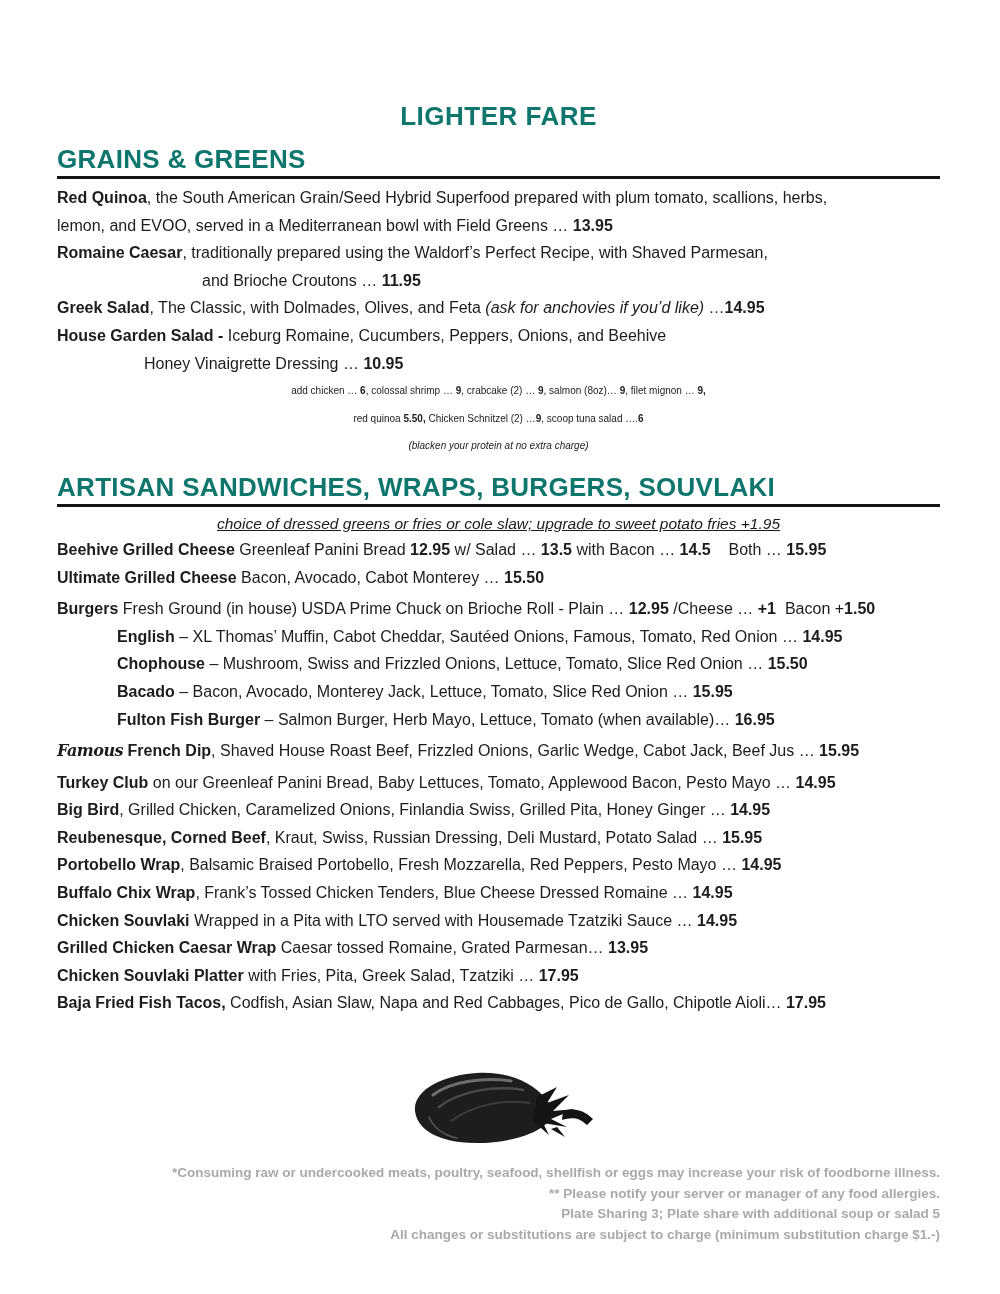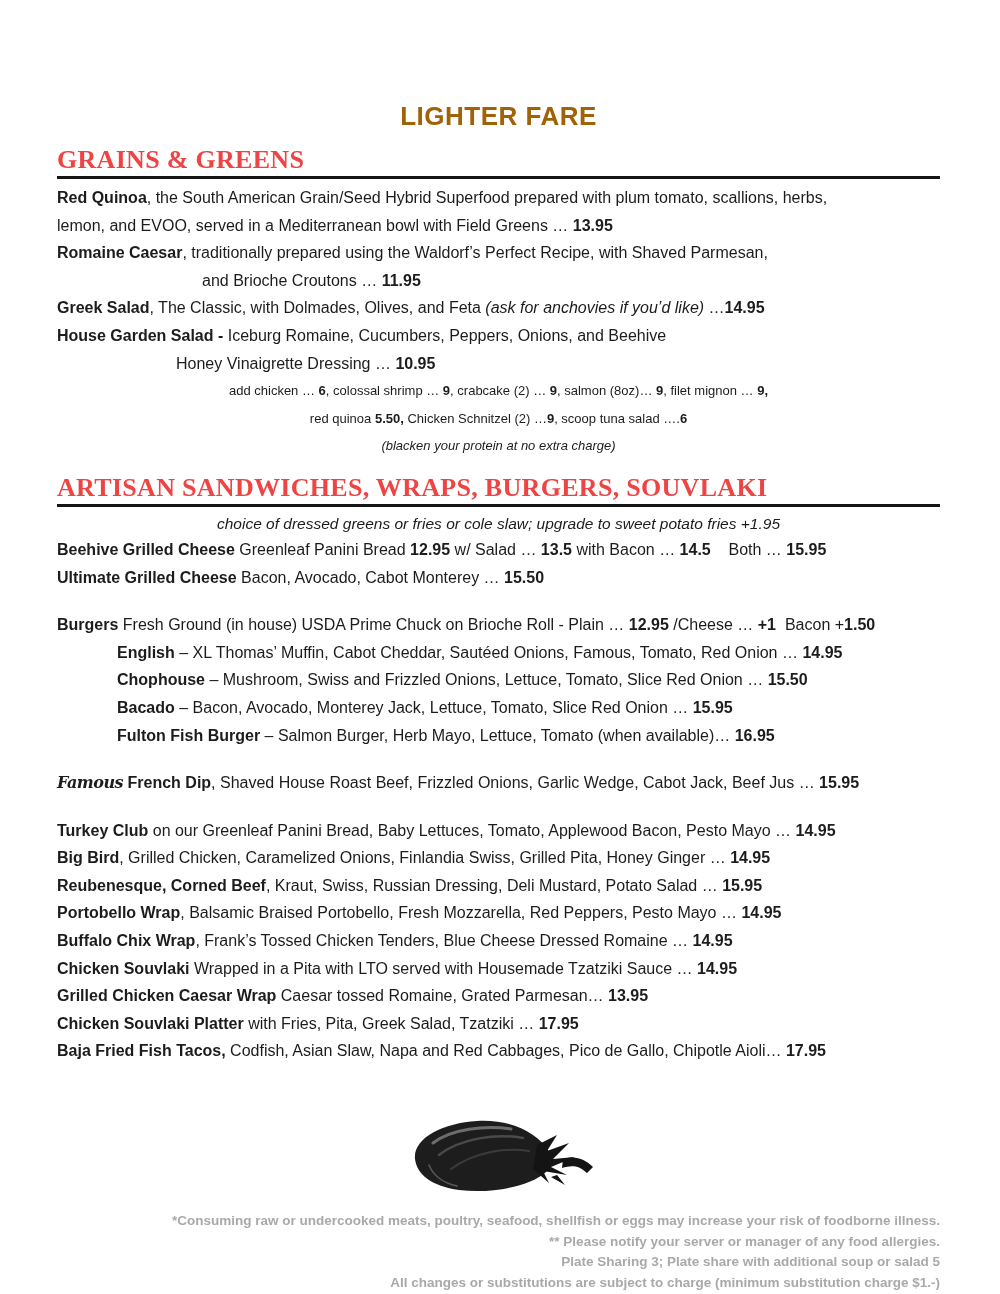--- a/index.html
+++ b/index.html
@@ -1,48 +1,48 @@
 <!DOCTYPE html>
 <html><head>
 <meta charset="utf-8">
 <style>
   html,body{margin:0;padding:0;background:#ffffff;}
   body{width:1000px;height:1294px;overflow:hidden;font-family:"Liberation Sans",sans-serif;color:#1c1c1c;}
   .page{padding:100px 60px 0 57px;}
   .title{text-align:center;font-size:26px;line-height:32px;font-weight:bold;color:#ee1111;letter-spacing:.5px;}
-  .section-heading{font-family:Liberation Serif, serif;font-size:26px;line-height:31px;font-weight:bold;color:#ef4444;margin-top:12px;letter-spacing:.3px;}
+  .section-heading{font-family:Liberation Sans, sans-serif;font-size:26px;line-height:31px;font-weight:bold;color:#0f766e;margin-top:12px;letter-spacing:.3px;}
   .heading-rule{border:0;border-top:3.5px solid #151515;margin:1px 0 5px 0;}
   .section-note{text-align:center;font-style:italic;font-size:15.5px;line-height:24px;}
-  .section-note .seg{}
+  .section-note .seg{text-decoration:underline;}
   .menu-line{font-size:16px;line-height:27.6px;}
   .menu-line.center{text-align:center;}
-  .menu-line.small{font-size:13px;}
-  .menu-line.gap-before{margin-top:20px;}
+  .menu-line.small{font-size:10px;}
+  .menu-line.gap-before{margin-top:4px;}
   .seg.b{font-weight:bold;}
   .seg.i{font-style:italic;}
   .seg.script{font-family:"DejaVu Serif",serif;font-style:italic;font-weight:bold;letter-spacing:-.5px;}
   .eggplant-wrap{text-align:center;margin-top:40px;height:100px;}
   .footer{margin-top:6px;text-align:right;color:#a9a9a9;font-weight:bold;font-size:13.5px;line-height:20.5px;}
 </style>
 </head>
 <body>
 
 <div class="page">
-  <div class="title" style="color: #a16207;">LIGHTER FARE</div>
+  <div class="title" style="color: #0f766e;">LIGHTER FARE</div>
 
   <div id="menu-sections">
       <div class="section-heading">GRAINS &amp; GREENS</div>
       <div class="heading-rule"></div>
       <div class="menu-line"><span class="seg b">Red Quinoa</span><span class="seg">, the  South American Grain/Seed Hybrid Superfood prepared with plum tomato, scallions, herbs,</span></div>
       <div class="menu-line" style=""><span class="seg">lemon, and  EVOO, served in a Mediterranean bowl with Field Greens … </span><span class="seg b">13.95</span></div>
       <div class="menu-line"><span class="seg b">Romaine Caesar</span><span class="seg">, traditionally prepared using the Waldorf’s Perfect Recipe, with Shaved Parmesan,</span></div>
       <div class="menu-line" style="margin-left: 145px;"><span class="seg">and Brioche Croutons … </span><span class="seg b">11.95</span></div>
       <div class="menu-line"><span class="seg b">Greek Salad</span><span class="seg">, The Classic, with Dolmades, Olives, and Feta </span><span class="seg i">(ask for anchovies if you’d like)</span><span class="seg"> …</span><span class="seg b">14.95</span></div>
       <div class="menu-line"><span class="seg b">House Garden Salad - </span><span class="seg">Iceburg Romaine, Cucumbers, Peppers, Onions, and Beehive</span></div>
-      <div class="menu-line" style="margin-left: 119px;"><span class="seg">Honey Vinaigrette Dressing … </span><span class="seg b">10.95</span></div>
+      <div class="menu-line" style="margin-left: 87px;"><span class="seg">Honey Vinaigrette Dressing … </span><span class="seg b">10.95</span></div>
       <div class="menu-line center small"><span class="seg">add chicken … </span><span class="seg b">6</span><span class="seg">, colossal shrimp … </span><span class="seg b">9</span><span class="seg">, crabcake (2) … </span><span class="seg b">9</span><span class="seg">, salmon (8oz)… </span><span class="seg b">9</span><span class="seg">, filet mignon … </span><span class="seg b">9,</span></div>
       <div class="menu-line center small"><span class="seg">red quinoa </span><span class="seg b">5.50,</span><span class="seg"> Chicken Schnitzel (2) …</span><span class="seg b">9</span><span class="seg">, scoop tuna salad ….</span><span class="seg b">6</span></div>
       <div class="menu-line center small"><span class="seg i">(blacken  your protein at no extra charge)</span></div>
       <div class="section-heading">ARTISAN SANDWICHES, WRAPS, BURGERS, SOUVLAKI</div>
       <div class="heading-rule"></div>
       <div class="section-note"><span class="seg">choice of dressed greens or fries or cole slaw;  upgrade to sweet potato fries +1.95</span></div>
       <div class="menu-line"><span class="seg b">Beehive Grilled Cheese</span><span class="seg"> Greenleaf Panini Bread </span><span class="seg b">12.95</span><span class="seg"> w/ Salad … </span><span class="seg b">13.5</span><span class="seg"> with Bacon … </span><span class="seg b">14.5</span><span class="seg">&nbsp;&nbsp;&nbsp; Both … </span><span class="seg b">15.95</span></div>
       <div class="menu-line"><span class="seg b">Ultimate Grilled Cheese</span><span class="seg"> Bacon, Avocado, Cabot Monterey … </span><span class="seg b">15.50</span></div>
       <div class="menu-line gap-before"><span class="seg b">Burgers</span><span class="seg"> Fresh Ground (in house) USDA Prime Chuck on Brioche Roll - Plain … </span><span class="seg b">12.95</span><span class="seg"> /Cheese … </span><span class="seg b">+1</span><span class="seg">&nbsp; Bacon +</span><span class="seg b">1.50</span></div>
       <div class="menu-line" style="margin-left: 60px;"><span class="seg b">English</span><span class="seg"> – XL Thomas’ Muffin, Cabot Cheddar, Sautéed Onions, Famous, Tomato, Red Onion … </span><span class="seg b">14.95</span></div>

